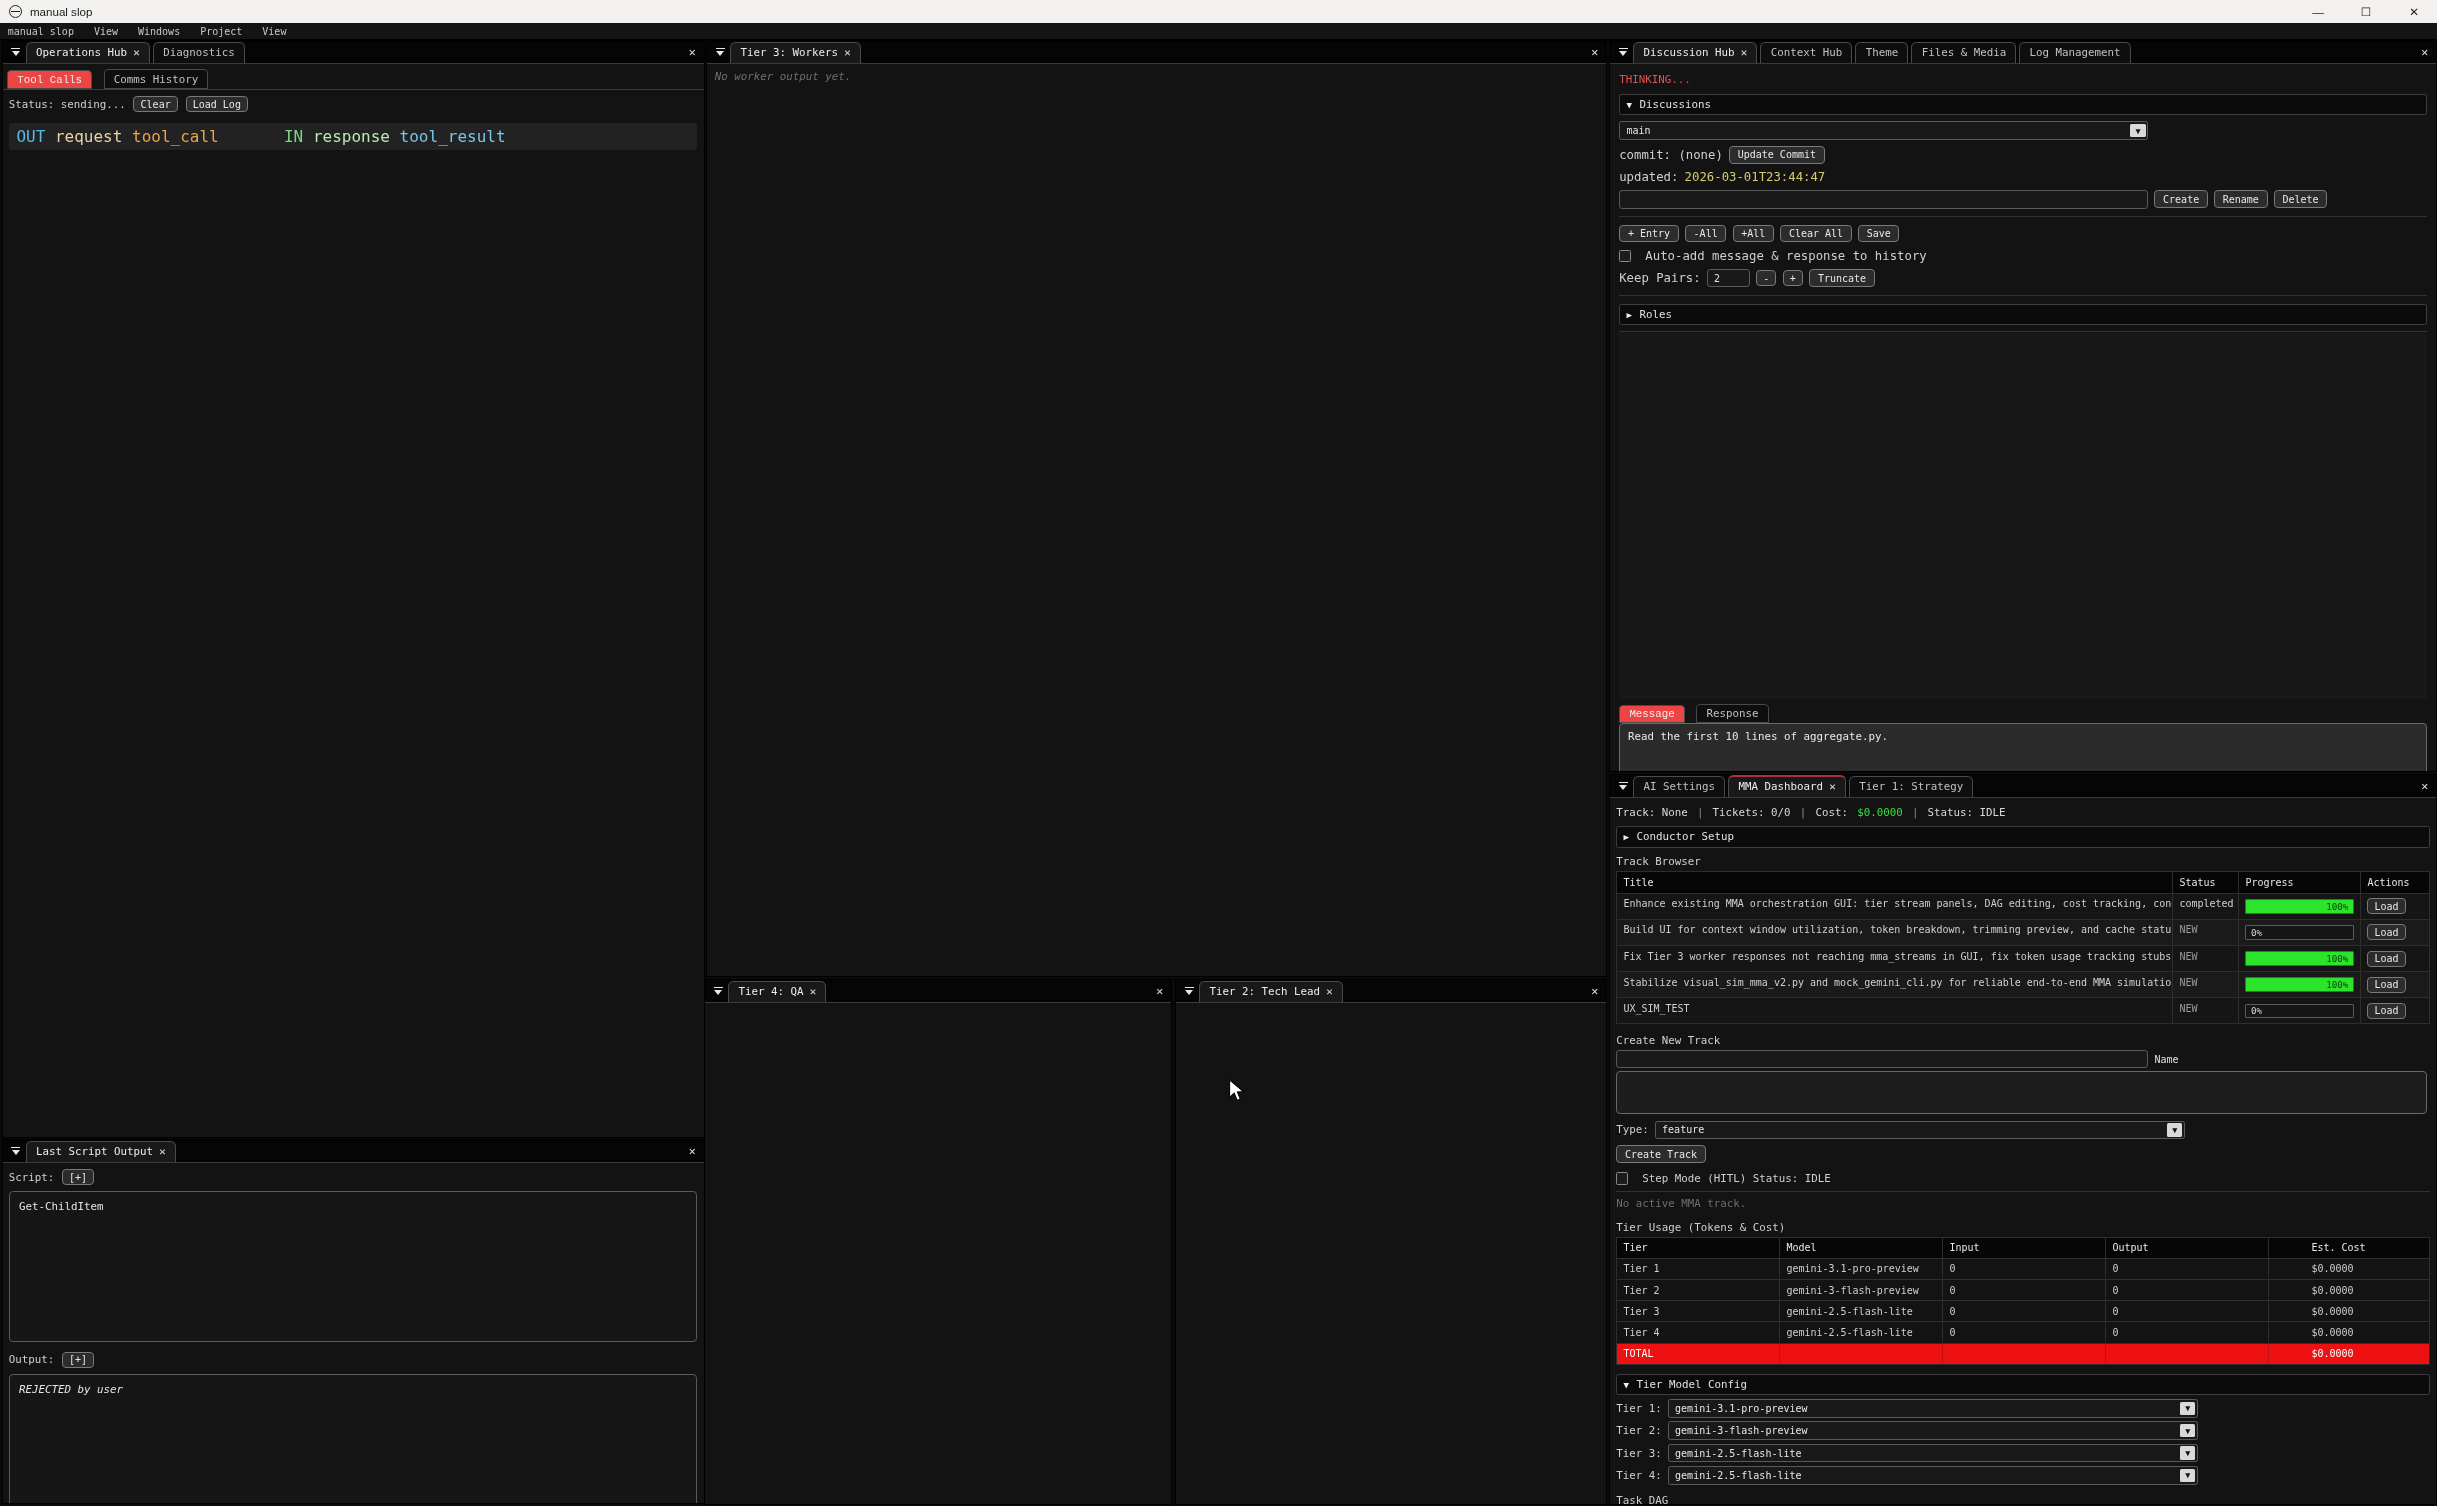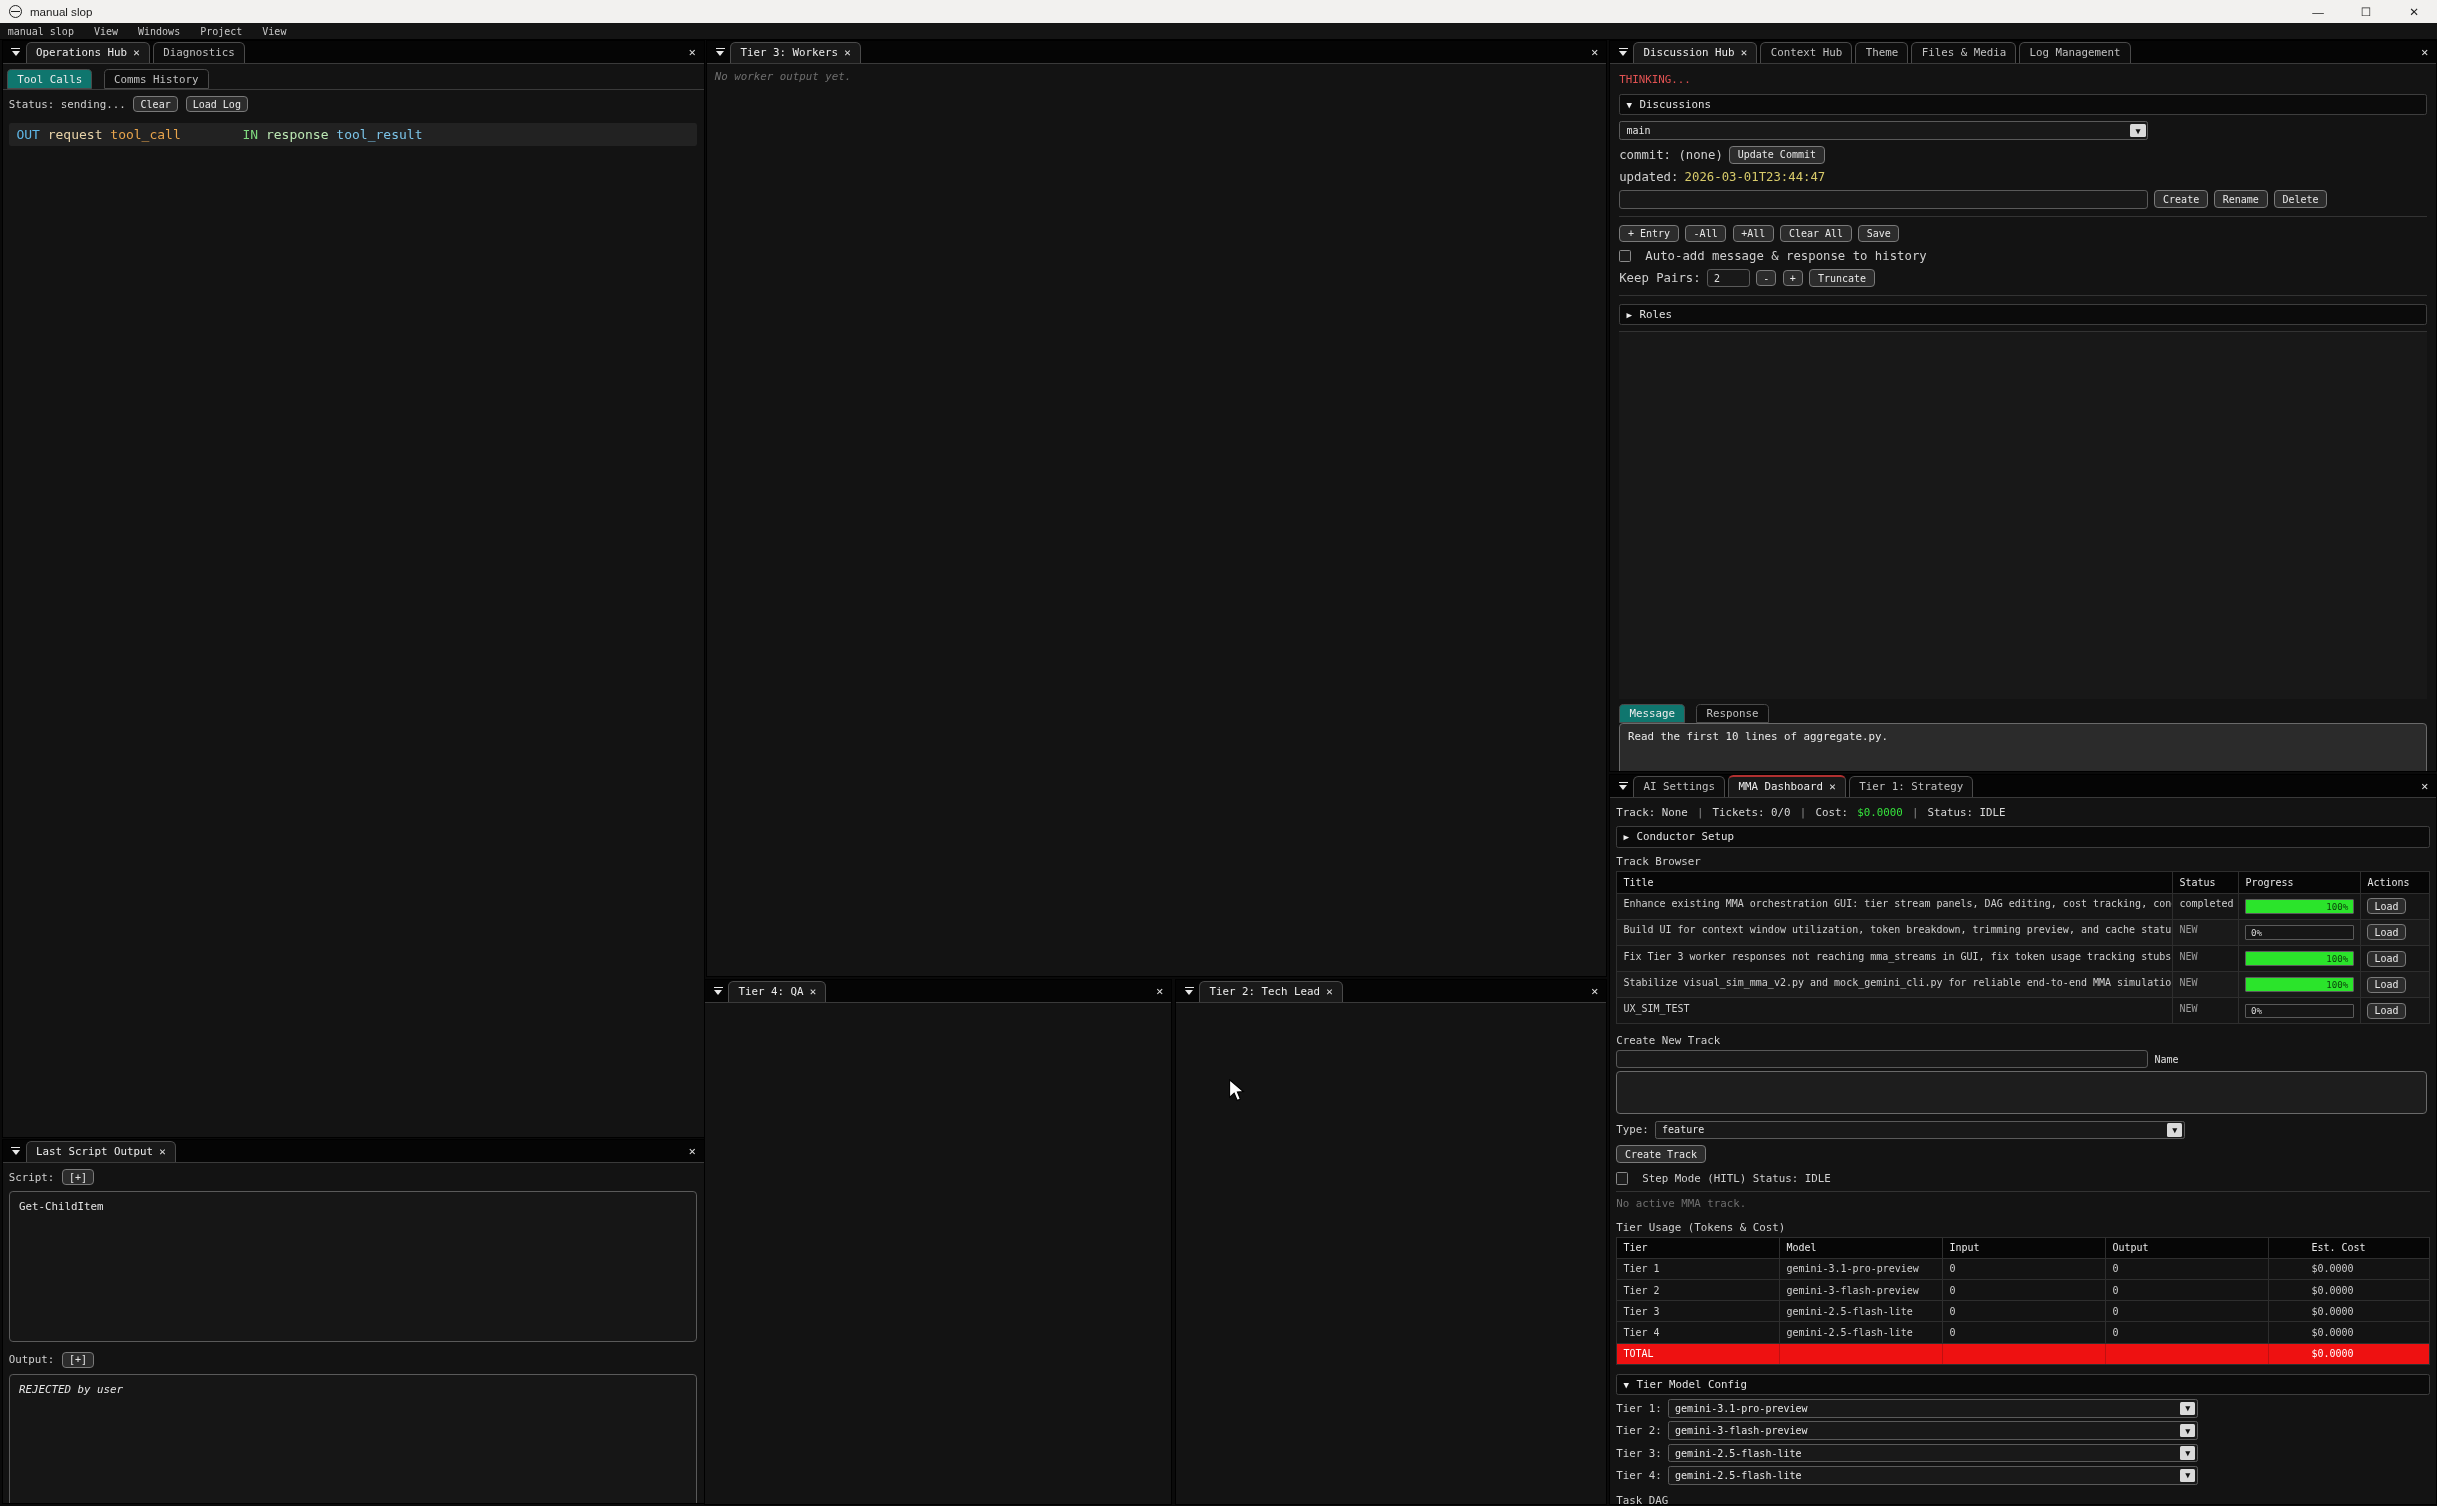--- a/index.html
+++ b/index.html
@@ -50,27 +50,27 @@
                 color:#111; display:flex; align-items:center; justify-content:center; font-size:8.5px; border-radius:1.5px; }
   .hdrbar { background:#0b0b0b; border:0.8px solid #3e3e3e; border-radius:2.3px; padding:3.1px 6.2px;
             font-size:10.8px; color:#e2e2e2; display:flex; align-items:center; gap:7.7px; }
   .hdrbar .caret { font-size:9.2px; color:#f0f0f0; }
   .sep { border-top:0.8px solid #333; }
   .checkbox { width:12.3px; height:12.3px; background:#1c1c1c; border:0.8px solid #8a8a8a; border-radius:1.5px;
               display:inline-block; vertical-align:-2.3px; margin-right:7.7px; }
 
   .subtab { background:#0e0e0e; border:0.8px solid #4a4a4a; border-radius:4.6px 4.6px 0 0;
             padding:2.3px 9.2px; margin-right:3.9px; font-size:10.8px; color:#c0c0c0; display:inline-block; }
-  .subtab.active { background:#0f766e; color:#ececec; }
+  .subtab.active { background:#ef4444; color:#ececec;font-family:Liberation Mono, monospace; }
 
   
   #ops { left:1.5px; top:40px; width:703px; height:1098px; }
   .ops-subtabs { padding:5.4px 4.6px 0 4.6px; border-bottom:0.8px solid #3a3a3a; }
   .ops-status { display:flex; align-items:center; gap:7.7px; padding:6.2px 6.2px; font-size:10.8px; }
-  .logrow { margin:4.6px 6.2px; background:#222222; border-radius:2.3px; padding:3.9px 7.7px; font-size:13px; }
+  .logrow { margin:4.6px 6.2px; background:#222222; border-radius:2.3px; padding:3.9px 7.7px; font-size:16px; }
   .c-out{color:#5fb8e8} .c-req{color:#e8d3a8} .c-call{color:#e8a44c}
   .c-in{color:#7ed87e} .c-resp{color:#bce8b4} .c-res{color:#7cc4e8}
   .logrow .gap { display:inline-block; width:46px; }
 
   
   #script { left:1.5px; top:1139px; width:703px; height:365px; }
   .lbl-row { display:flex; align-items:center; gap:7.7px; padding:6.2px 6.2px 3.1px 6.2px; font-size:10.8px; }
   .bigbox { margin:3.1px 6.2px; background:#161616; border:0.8px solid #5a5a5a; border-radius:3.9px;
             padding:7.7px 9.2px; font-size:10.8px; color:#e4e4e4; }
   #script-box { height:151px; }

